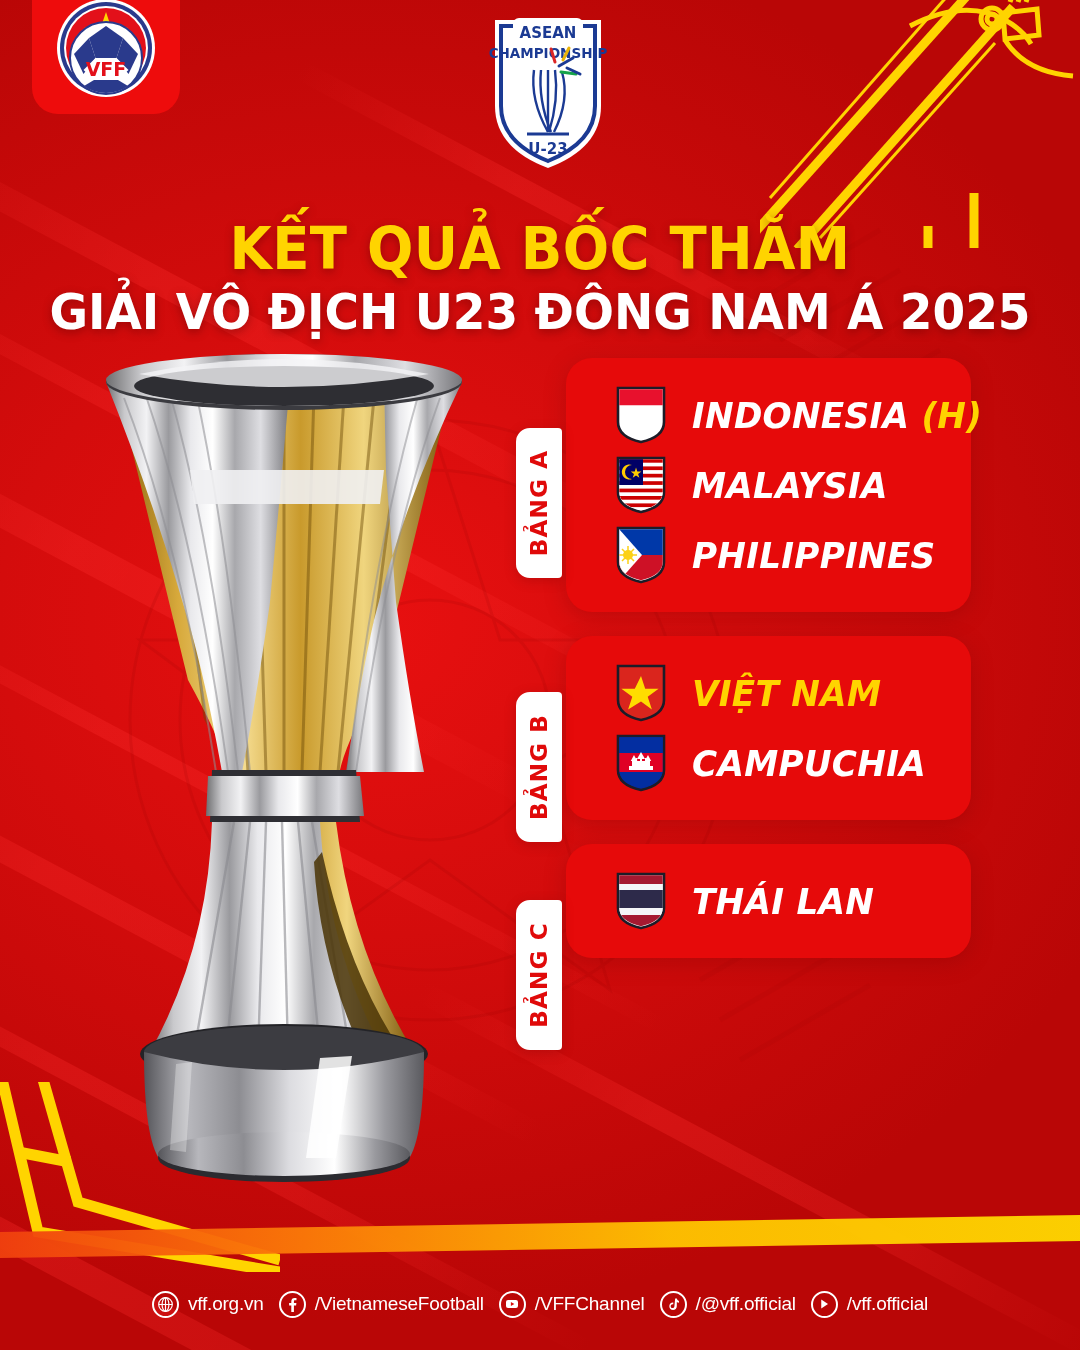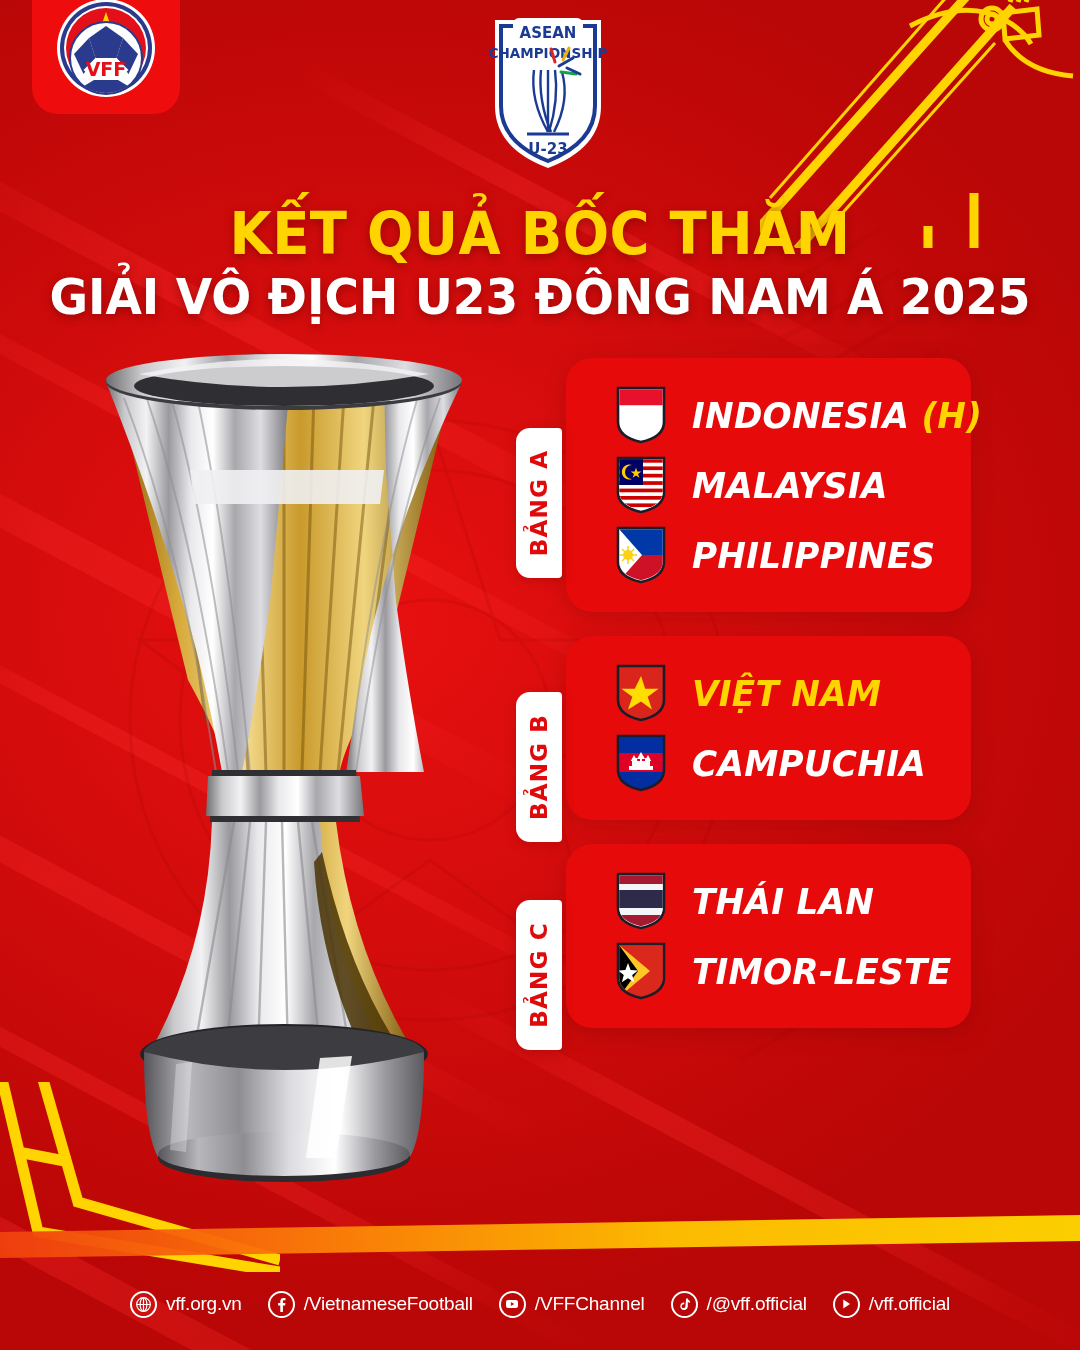--- a/index.html
+++ b/index.html
@@ -45,21 +45,21 @@
     display:flex; align-items:flex-end; justify-content:center;
     padding-bottom:14px;
   }
   .asean-logo {
     position:absolute; left:489px; top:14px;
     width:118px; height:160px;
   }
 
   
   .title-wrap {
-    position:absolute; top:204px; left:0; width:1080px;
+    position:absolute; top:219px; left:0; width:1080px;
     text-align:center;
   }
   .title-1 {
     font-size:58px; font-weight:900; letter-spacing:.5px;
     color:#ffd400;
     font-family:"DejaVu Sans", sans-serif;
     text-shadow:0 3px 10px rgba(90,0,0,.45);
     line-height:1.05;
     transform:scaleX(.94);
   }
@@ -124,21 +124,21 @@
   .footer-band {
     position:absolute; left:0; bottom:92px; width:1080px; height:26px;
     background:linear-gradient(90deg, #f0400e 0%, #fb7a08 28%, #ffc400 62%, #ffd900 100%);
     transform:skewY(-.9deg);
     transform-origin:left bottom;
     opacity:.95;
   }
   .footer {
     position:absolute; left:0; bottom:0; width:1080px; height:92px;
     display:flex; align-items:center; justify-content:center;
-    gap:26px;
+    gap:15px;
   }
   .social {
     display:flex; align-items:center; gap:9px;
   }
   .social .ic {
     width:27px; height:27px; flex:0 0 27px;
     border:2px solid #ffffff; border-radius:50%;
     display:flex; align-items:center; justify-content:center;
     color:#ffffff;
   }
@@ -506,37 +506,20 @@
               <rect x="3" y="12" width="44" height="6" fill="#f4f5f8"></rect>
               <rect x="3" y="18" width="44" height="18" fill="#2d2a4a"></rect>
               <rect x="3" y="36" width="44" height="7" fill="#f4f5f8"></rect>
               <rect x="3" y="43" width="44" height="13" fill="#a51931"></rect>
             </g>
           </svg>
           <div class="team-name">THÁI LAN</div>
         </div>
 
 
-        <div class="team-row">
-          <svg class="flag" viewBox="0 0 50 58">
-            <defs>
-                <clipPath id="tlC">
-                  <path d="M3.3 3.3 h43.4 v32.5 q0 13.5 -21.7 18.5 Q3.3 49.3 3.3 35.8 z"></path>
-                </clipPath>
-              </defs>
-            <path d="M2 2 h46 v34 q0 15 -23 20 Q2 51 2 36 z" fill="#da291c" stroke="#1c1c28" stroke-width="2.6"></path>
-            <g clip-path="url(#tlC)">
-              <rect x="3" y="3" width="44" height="53" fill="#da291c"></rect>
-              <path d="M3 3 L34 29 L3 55 z" fill="#ffc726"></path>
-              <path d="M3 3 L22 29 L3 55 z" fill="#000000"></path>
-              <path d="M12 21 l2.6 7.1 7.4 0.4 -5.8 4.6 2 7.2 -6.2 -4.1 -6.2 4.1 2 -7.2 -5.8 -4.6 7.4 -0.4 z" fill="#ffffff"></path>
-            </g>
-          </svg>
-          <div class="team-name">TIMOR-LESTE</div>
-        </div>
 
       </div>
     </div>
 
   </div>
 
   <div class="footer-band"></div>
 
   <div class="footer">
 

